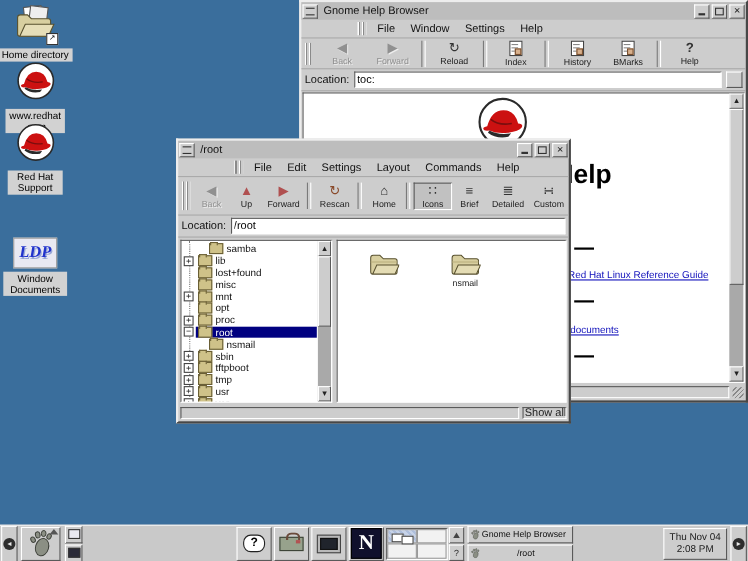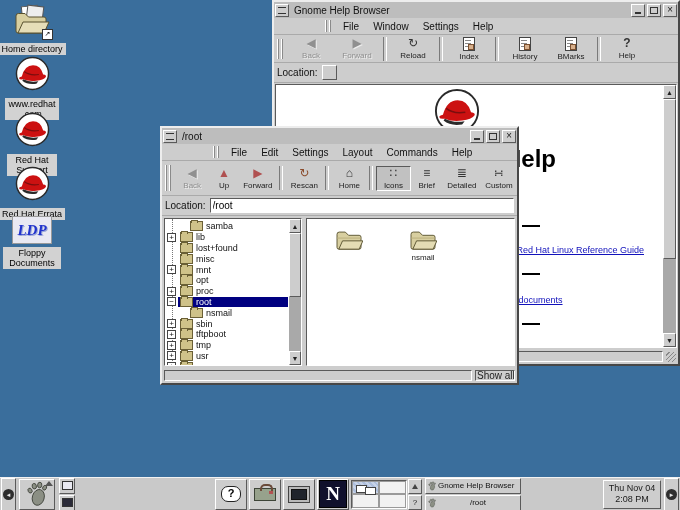--- a/index.html
+++ b/index.html
@@ -177,34 +177,26 @@
 
   <div class="ditem" style="top:112px">
     <span>
       <svg width="35" height="35" viewBox="0 0 36 36">
           <use href="#g-redhat"></use>
         </svg>
     </span>
     <span class="dlabel" style="max-width:44px">Red Hat Support</span>
   </div>
 
-  <div class="ditem" style="top:166px">
-    <span>
-      <svg width="35" height="35" viewBox="0 0 36 36">
-          <use href="#g-redhat"></use>
-        </svg>
-    </span>
-    <span class="dlabel oneline">Red Hat Errata</span>
-  </div>
 
   <div class="ditem" style="top:216px">
     <span class="ldpbox">
       <span class="ldptext">LDP</span>
     </span>
-    <span class="dlabel" style="max-width:52px">Floppy Documents</span>
+    <span class="dlabel" style="max-width:52px">Window Documents</span>
   </div>
 
 
 
   <div class="win" id="help-win" style="left:272px;top:0;width:408px;height:366px;z-index:10">
     <div class="titlebar">
       <span class="wmenu raised">
           <i></i>
         </span>
       <span class="wtitle">Gnome Help Browser</span>
@@ -255,20 +247,21 @@
         <span class="tblabel">BMarks</span>
       </span>
       <span class="tsep"></span>
       <span class="tbtn" style="width:44px">
         <span class="tbico" style="font-weight:bold">?</span>
         <span class="tblabel">Help</span>
       </span>
     </div>
     <div class="locrow">
       <span class="loclabel">Location:</span>
+      <input class="locinput" value="toc:" style="">
       <span class="locbtn raised"></span>
     </div>
     <div class="hb-content">
       <span class="rh-logo">
         <svg width="46" height="46" viewBox="0 0 36 36">
             <use href="#g-redhat"></use>
           </svg>
       </span>
       <div class="hb-heading">Red Hat Linux Help</div>
       <i class="dash" style="left:246px;top:140px"></i>

